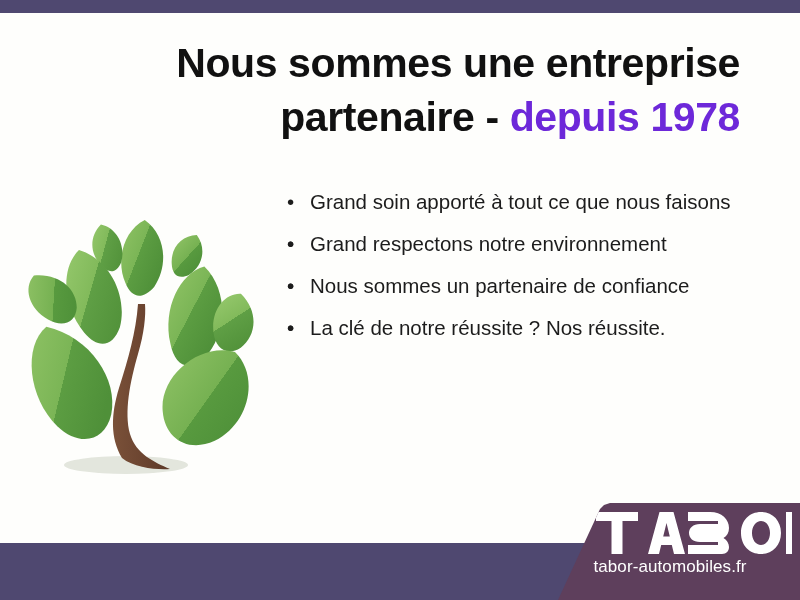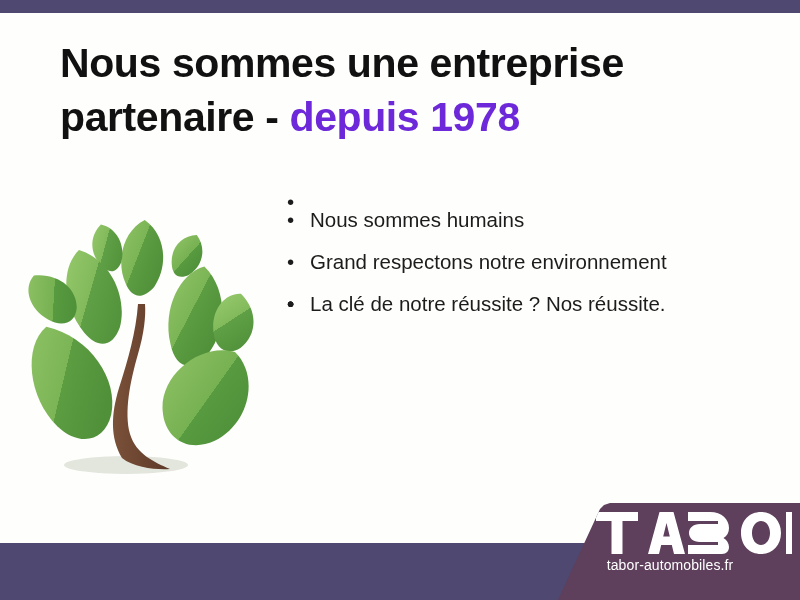--- a/index.html
+++ b/index.html
@@ -65,32 +65,32 @@
 
   #logo-url {
     position: absolute;
     left: 0;
     top: 54px;
     width: 252px;
     text-align: center;
     padding-right: 8px;
     box-sizing: border-box;
     color: #ffffff;
-    font-size: 14px;
+    font-size: 17px;
     letter-spacing: 0.1px;
     font-family: "Liberation Sans", sans-serif;
   }
 
   
   #headline {
     position: absolute;
     left: 60px;
     top: 36px;
     width: 680px;
-    text-align: left;
+    text-align: right;
     font-size: 41px;
     font-weight: bold;
     line-height: 1.32;
     color: #111111;
     letter-spacing: -0.4px;
     font-family: "Liberation Sans", sans-serif;
   }
   #headline .accent { color: #6d28d9; }
 
   
@@ -192,34 +192,35 @@
 
         <path d="M36 142 C 78 158, 100 204, 88 238 C 78 264, 52 266, 33 242 C 8 210, 10 158, 36 142 Z" fill="url(#leafA)" transform="rotate(-8 52 198)"></path>
         <path d="M214 168 C 240 190, 234 238, 200 258 C 174 272, 150 259, 146 232 C 140 196, 180 160, 214 168 Z" fill="url(#leafC)" transform="rotate(4 186 212)"></path>
       </g>
     </svg>
   </div>
 
   <ul id="bullet-list">
     <li>
       <span class="dot">•</span>
-    </li>
-    <li>
-      <span class="dot">•</span>
-      <span>Nous sommes humains</span>
+      <span>Grand soin apporté à tout ce que nous faisons</span>
+    </li>
+    <li>
+      <span class="dot">•</span>
     </li>
     <li>
       <span class="dot">•</span>
       <span>Grand respectons notre environnement</span>
     </li>
     <li>
       <span class="dot">•</span>
     </li>
     <li>
       <span class="dot">•</span>
+      <span>Nous sommes un partenaire de confiance</span>
     </li>
     <li>
       <span class="dot">•</span>
     </li>
     <li>
       <span class="dot">•</span>
       <span>La clé de notre réussite ? Nos réussite.</span>
     </li>
   </ul>
 

